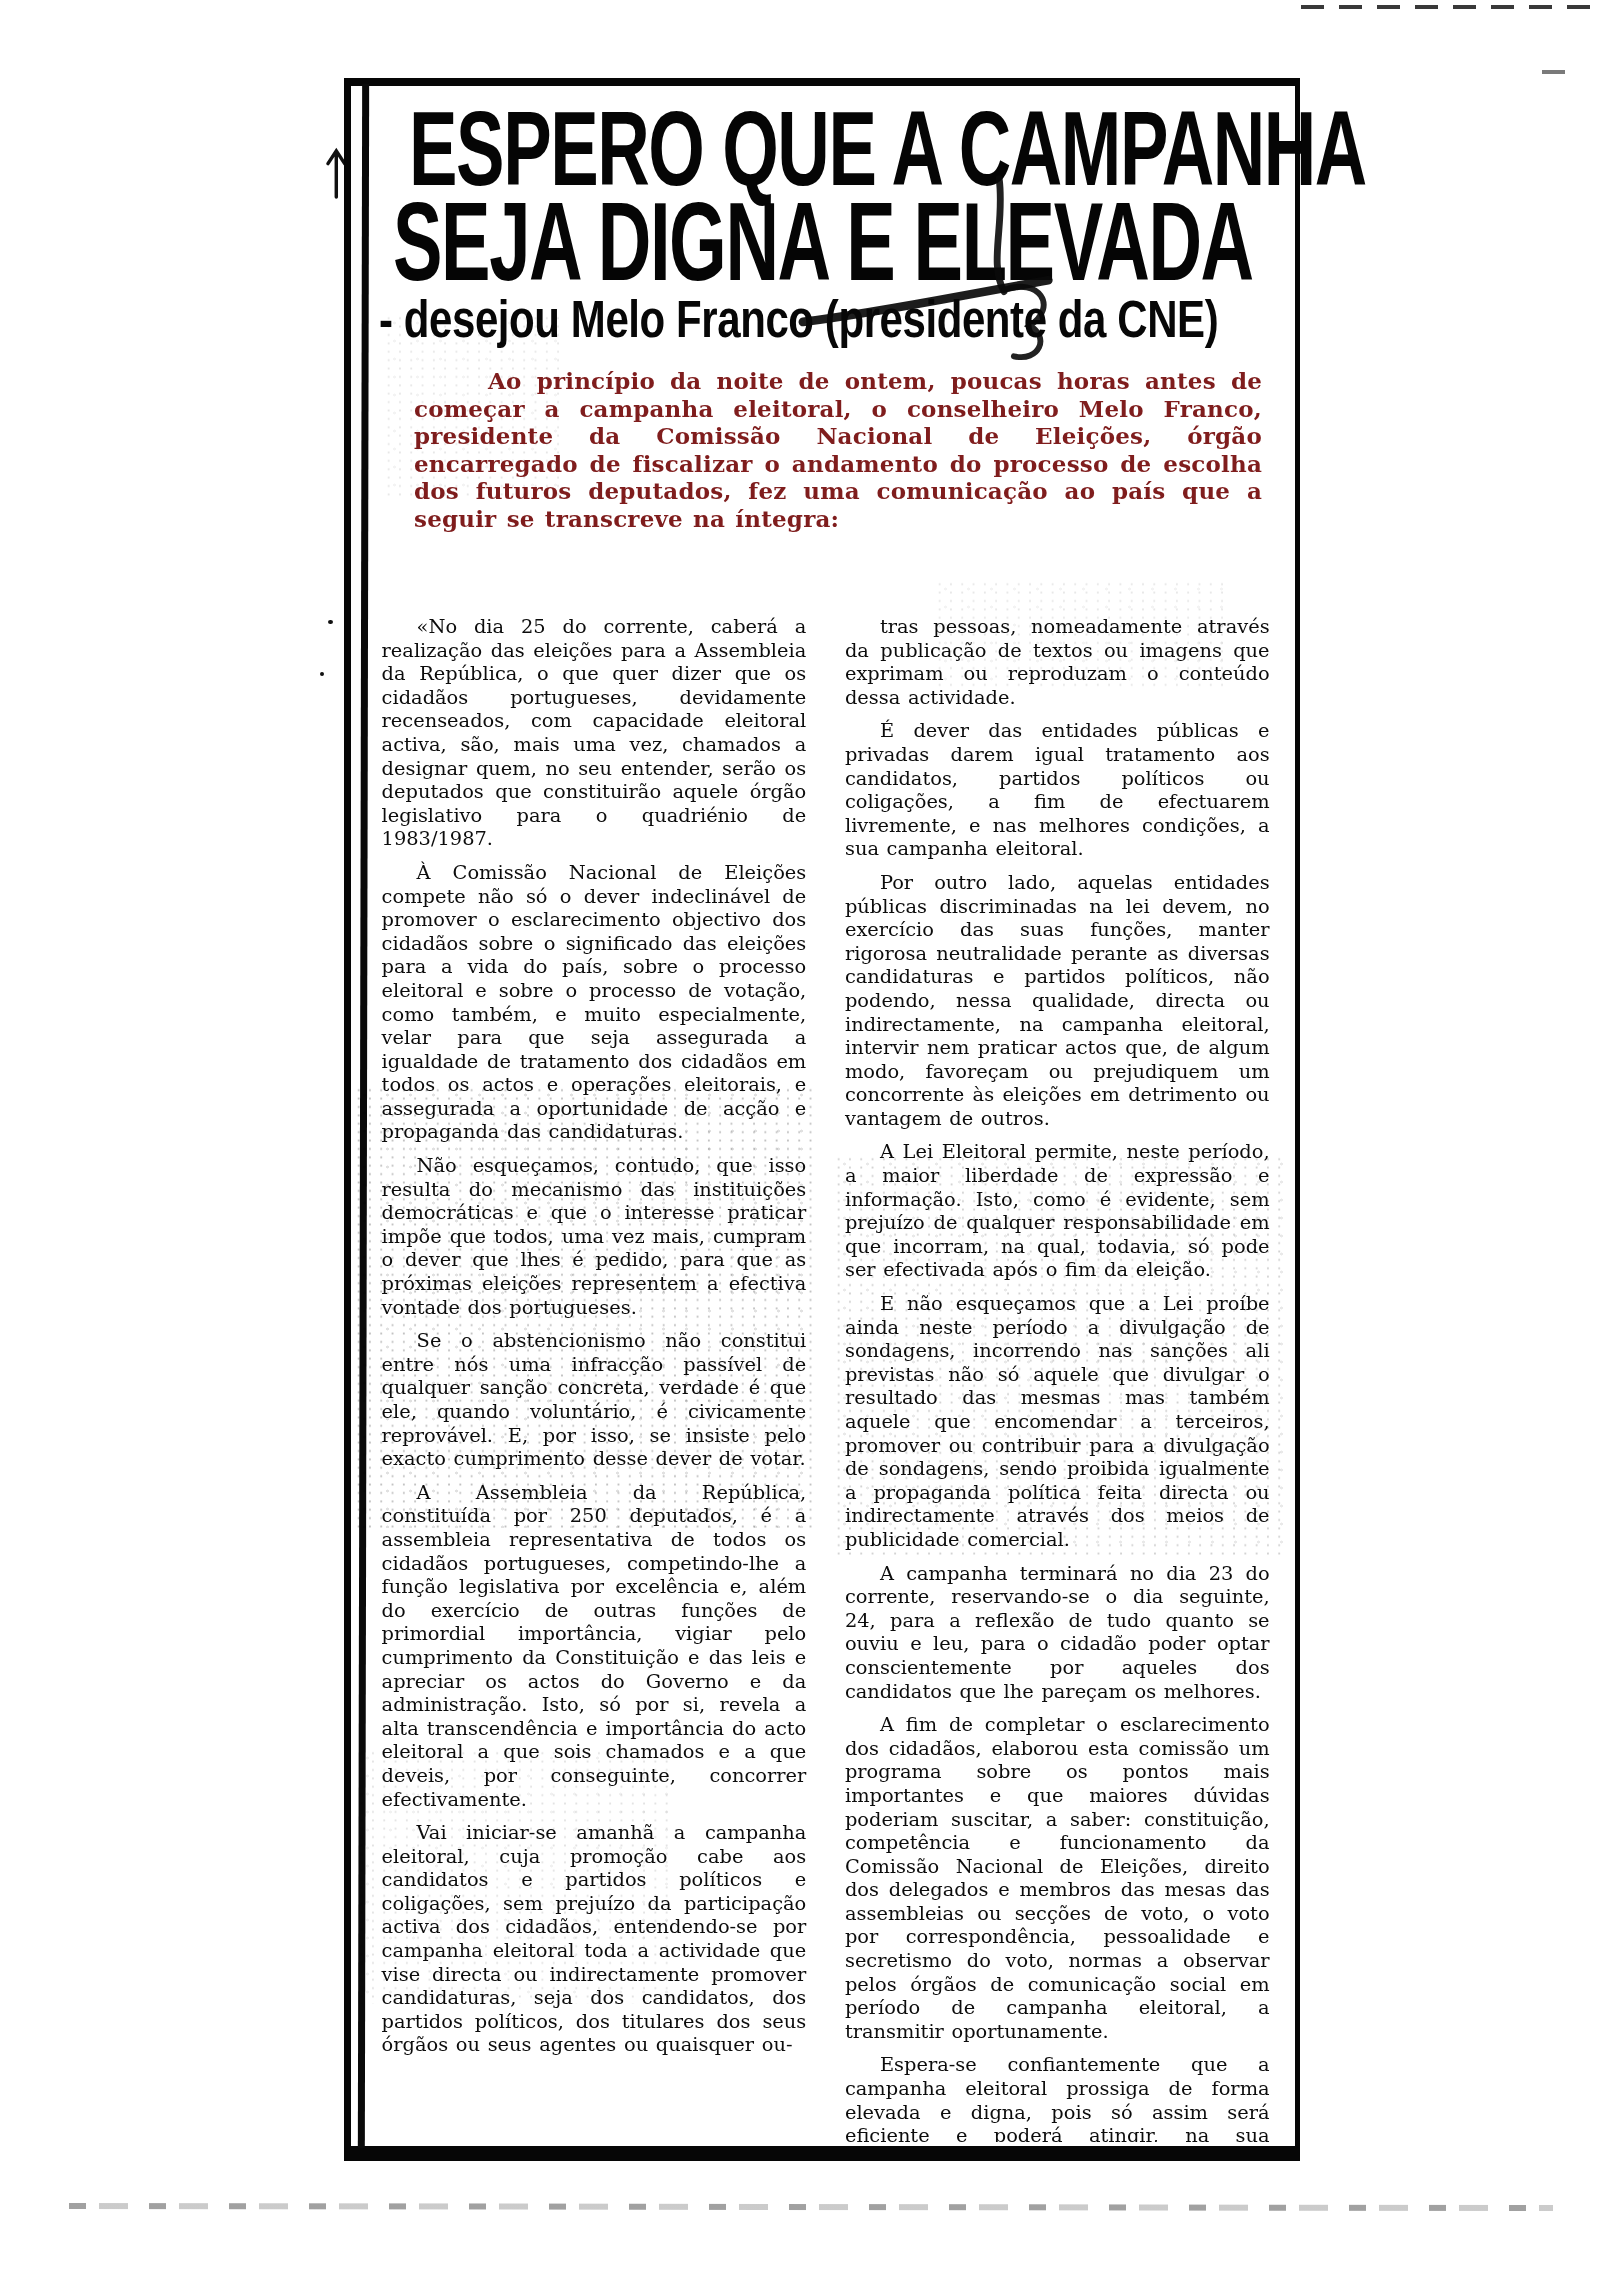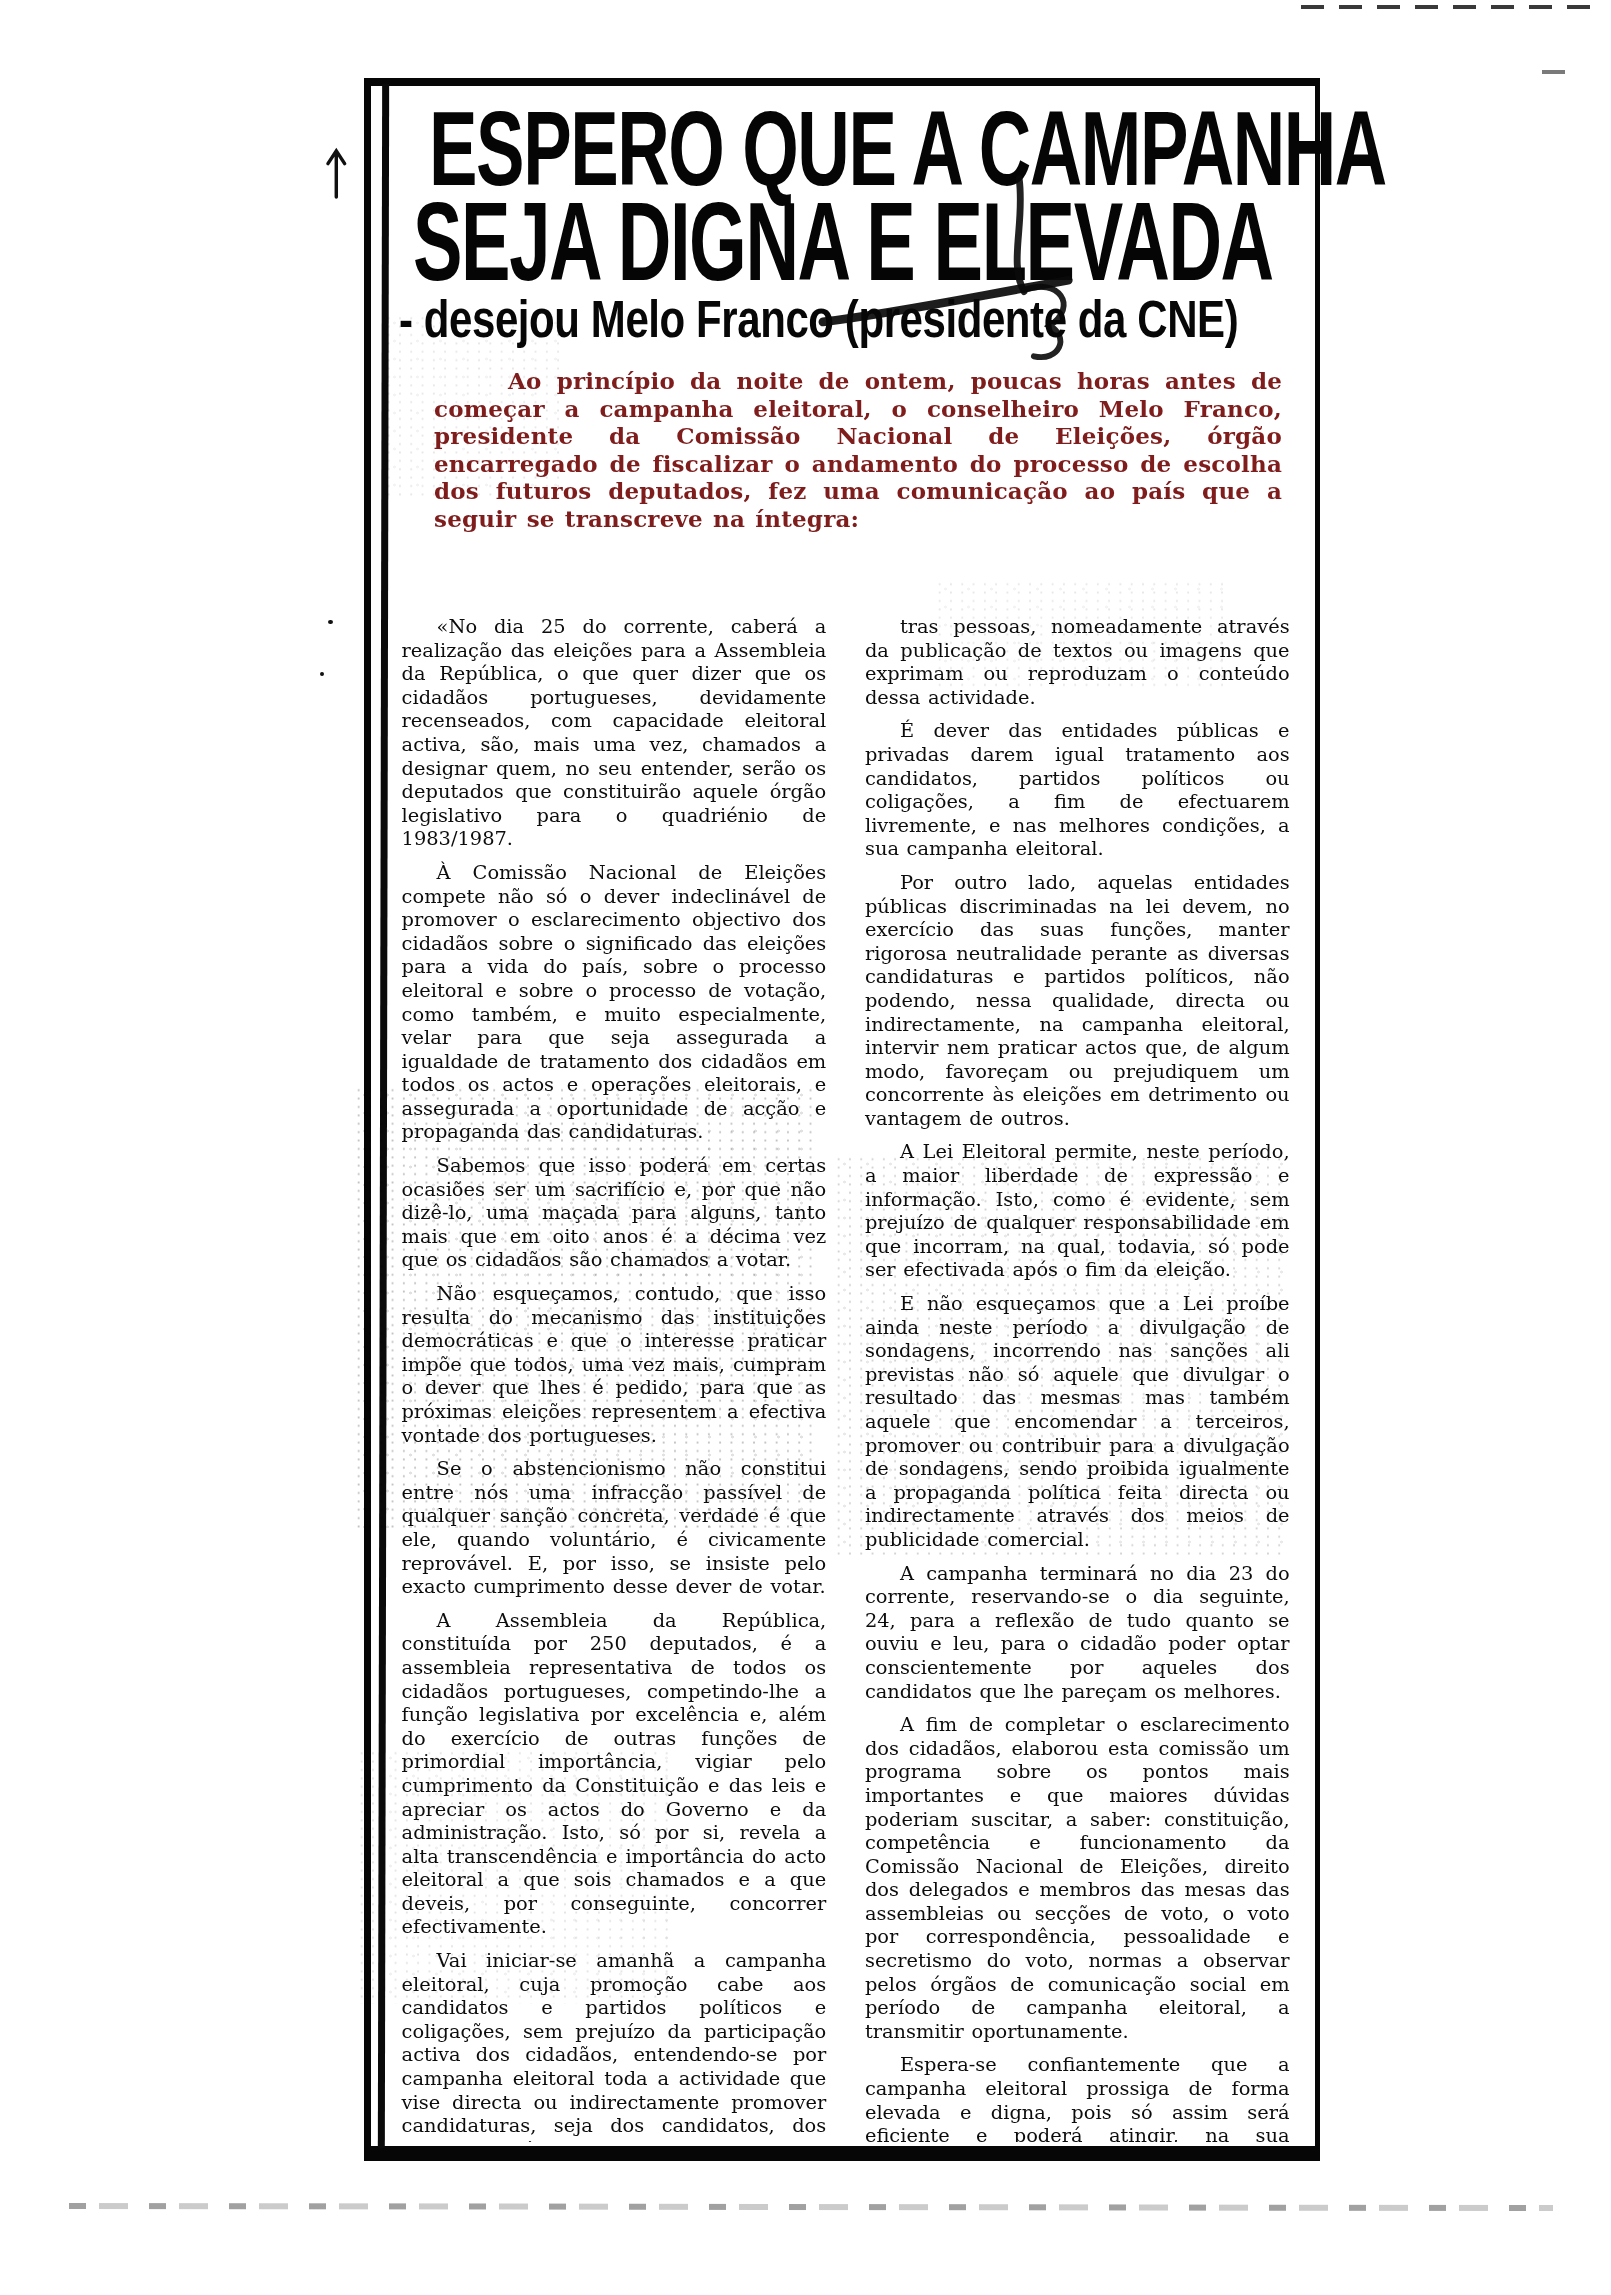--- a/index.html
+++ b/index.html
@@ -32,21 +32,21 @@
   .margin-dot{position:absolute;background:#111;border-radius:50%;}
   .noise{
     position:absolute;pointer-events:none;
     background-image:
       radial-gradient(circle, rgba(0,0,0,.32) 0.8px, transparent 1.3px),
       radial-gradient(circle, rgba(0,0,0,.16) 1.2px, transparent 1.8px);
     background-size:11.3px 8.4px, 23px 18px;
   }
   
   .clipping{
-    position:absolute;left:364px;top:78px;width:956px;height:2083px;
+    position:absolute;left:344px;top:78px;width:956px;height:2083px;
     box-sizing:border-box;background:#fff;
     border-style:solid;border-color:#060606;
     border-width:8.8px 5.9px 15.7px 7.9px;
   }
   .fold{
     position:absolute;left:8.8px;top:-2px;bottom:-2px;width:6.9px;
     background:#0a0a0a;transform:rotate(.12deg);
   }
   
   .hl{
@@ -107,21 +107,20 @@
   </svg>
 
   <h2 class="subhead">- desejou Melo Franco (presidente da CNE)</h2>
 
   <p class="lead">Ao princípio da noite de ontem, poucas horas antes de começar a campanha eleitoral, o conselheiro Melo Franco, presidente da Comissão Nacional de Eleições, órgão encarregado de fiscalizar o andamento do processo de escolha dos futuros deputados, fez uma comunicação ao país que a seguir se transcreve na íntegra:</p>
 
   <div class="columns">
     <div class="col">
         <p class="para">«No dia 25 do corrente, caberá a realização das eleições para a Assembleia da República, o que quer dizer que os cidadãos portugueses, devidamente recenseados, com capacidade eleitoral activa, são, mais uma vez, chamados a designar quem, no seu entender, serão os deputados que constituirão aquele órgão legislativo para o quadriénio de 1983/1987.</p>
         <p class="para">À Comissão Nacional de Eleições compete não só o dever indeclinável de promover o esclarecimento objectivo dos cidadãos sobre o significado das eleições para a vida do país, sobre o processo eleitoral e sobre o processo de votação, como também, e muito especialmente, velar para que seja assegurada a igualdade de tratamento dos cidadãos em todos os actos e operações eleitorais, e assegurada a oportunidade de acção e propaganda das candidaturas.</p>
-        <p class="para">Sabemos que isso poderá em certas ocasiões ser um sacrifício e, por que não dizê-lo, uma maçada para alguns, tanto mais que em oito anos é a décima vez que os cidadãos são chamados a votar.</p>
         <p class="para">Não esqueçamos, contudo, que isso resulta do mecanismo das instituições democráticas e que o interesse praticar impõe que todos, uma vez mais, cumpram o dever que lhes é pedido, para que as próximas eleições representem a efectiva vontade dos portugueses.</p>
         <p class="para">Se o abstencionismo não constitui entre nós uma infracção passível de qualquer sanção concreta, verdade é que ele, quando voluntário, é civicamente reprovável. E, por isso, se insiste pelo exacto cumprimento desse dever de votar.</p>
         <p class="para">A Assembleia da República, constituída por 250 deputados, é a assembleia representativa de todos os cidadãos portugueses, competindo-lhe a função legislativa por excelência e, além do exercício de outras funções de primordial importância, vigiar pelo cumprimento da Constituição e das leis e apreciar os actos do Governo e da administração. Isto, só por si, revela a alta transcendência e importância do acto eleitoral a que sois chamados e a que deveis, por conseguinte, concorrer efectivamente.</p>
         <p class="para">Vai iniciar-se amanhã a campanha eleitoral, cuja promoção cabe aos candidatos e partidos políticos e coligações, sem prejuízo da participação activa dos cidadãos, entendendo-se por campanha eleitoral toda a actividade que vise directa ou indirectamente promover candidaturas, seja dos candidatos, dos partidos políticos, dos titulares dos seus órgãos ou seus agentes ou quaisquer ou-</p>
       </div>
     <div class="col">
         <p class="para">tras pessoas, nomeadamente através da publicação de textos ou imagens que exprimam ou reproduzam o conteúdo dessa actividade.</p>
         <p class="para">É dever das entidades públicas e privadas darem igual tratamento aos candidatos, partidos políticos ou coligações, a fim de efectuarem livremente, e nas melhores condições, a sua campanha eleitoral.</p>
         <p class="para">Por outro lado, aquelas entidades públicas discriminadas na lei devem, no exercício das suas funções, manter rigorosa neutralidade perante as diversas candidaturas e partidos políticos, não podendo, nessa qualidade, directa ou indirectamente, na campanha eleitoral, intervir nem praticar actos que, de algum modo, favoreçam ou prejudiquem um concorrente às eleições em detrimento ou vantagem de outros.</p>
         <p class="para">A Lei Eleitoral permite, neste período, a maior liberdade de expressão e informação. Isto, como é evidente, sem prejuízo de qualquer responsabilidade em que incorram, na qual, todavia, só pode ser efectivada após o fim da eleição.</p>

